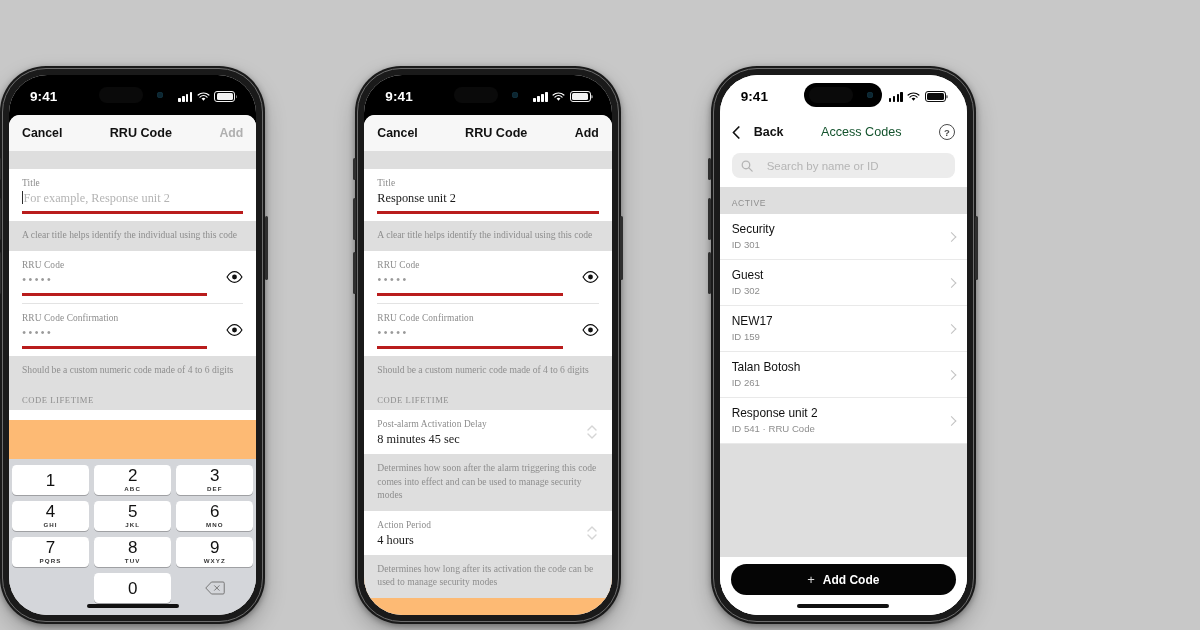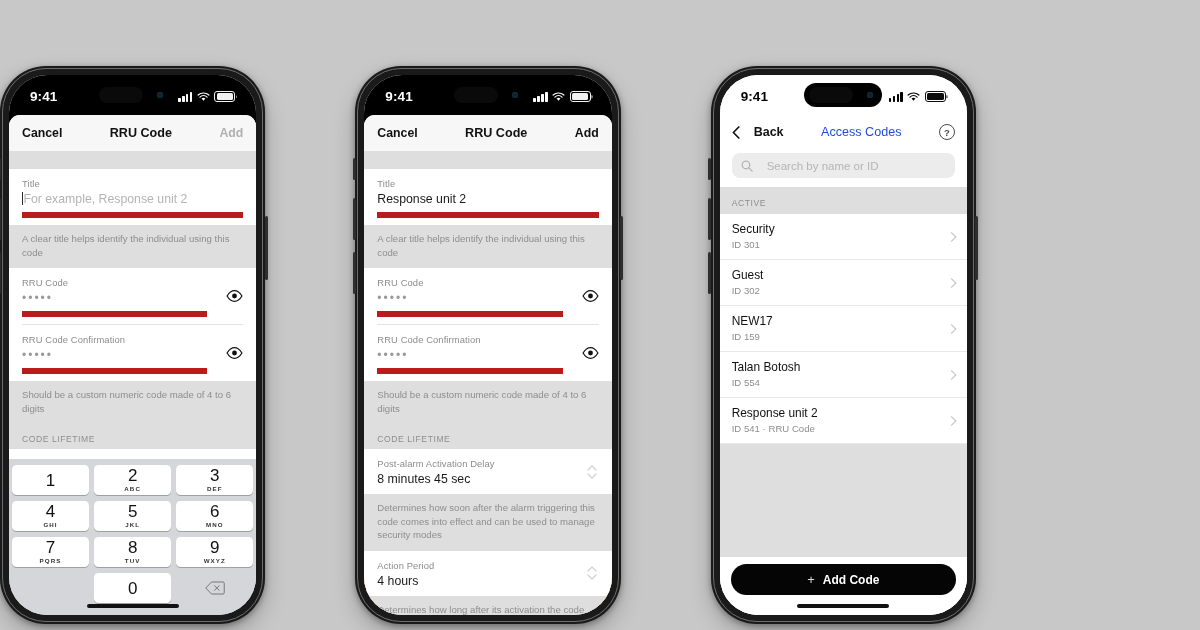--- a/index.html
+++ b/index.html
@@ -138,33 +138,34 @@
   .nav-cancel { color: #111; font-weight: bold; }
   .nav-title { color: #111; font-weight: bold; font-size: 12.6px; }
   .nav-add { font-weight: bold; }
   .nav-add.disabled { color: #b0b0b0; }
   .nav-add.enabled { color: #111; }
 
   .form-scroll {
     flex: 1;
     overflow: hidden;
     background: #fdba74;
+    font-family: Liberation Serif, serif;
   }
   .gap { height: 18px; background: #dedede; }
   .card {
     background: #fff;
     padding: 0 13px;
   }
   .field { padding: 9px 0 7px; position: relative; }
   .field + .field { border-top: 1px solid #e3e3e3; }
   .field-label {
     font-size: 9.4px; color: #8c8c8c; letter-spacing: .1px; margin-bottom: 3px;
   }
   .field-underline {
-    border-bottom: 6px solid #b91c1c;
+    border-bottom: 3px solid #b91c1c;
     padding-bottom: 5px;
     margin-right: 0;
   }
   .field-value { font-size: 12.3px; color: #1a1a1a; line-height: 15px; min-height: 15px; }
   .field-placeholder { font-size: 12.3px; color: #b4b4b4; line-height: 15px; }
   .caret {
     display: inline-block;
     width: 1.4px; height: 13px;
     background: #2b2b2b;
     vertical-align: -2px;
@@ -231,21 +232,21 @@
 
   
   .p3 { flex: 1; background: #fff; display: flex; flex-direction: column; position: relative; }
   .p3-nav {
     flex: 0 0 34px;
     display: flex; align-items: center; justify-content: space-between;
     padding: 0 12px;
     background: #fff;
   }
   .p3-back { display: flex; align-items: center; gap: 14px; font-size: 12.5px; font-weight: bold; color: #111; }
-  .p3-title { font-size: 12.6px; color: #1d4ed8; }
+  .p3-title { font-size: 12.6px; color: #14532d; }
   .help-icon {
     width: 16px; height: 16px; border-radius: 50%;
     border: 1.4px solid #4a4a4a;
     display: flex; align-items: center; justify-content: center;
     font-size: 9.5px; color: #4a4a4a; font-weight: bold;
   }
   .search-wrap { padding: 4px 12px 9px; background: #fff; }
   .searchbar {
     height: 25px; border-radius: 8px; background: #ececec;
     display: flex; align-items: center; gap: 14px; padding: 0 9px;
@@ -603,21 +604,21 @@
             <div class="row-sub">ID 302</div>
             <span class="chev"></span>
           </div>
           <div class="row">
             <div class="row-title">NEW17</div>
             <div class="row-sub">ID 159</div>
             <span class="chev"></span>
           </div>
           <div class="row">
             <div class="row-title">Talan Botosh</div>
-            <div class="row-sub">ID 554</div>
+            <div class="row-sub">ID 261</div>
             <span class="chev"></span>
           </div>
           <div class="row">
             <div class="row-title">Response unit 2</div>
             <div class="row-sub">ID 541  ·  RRU Code</div>
             <span class="chev"></span>
           </div>
         </div>
 
         <div class="list-fill"></div>

